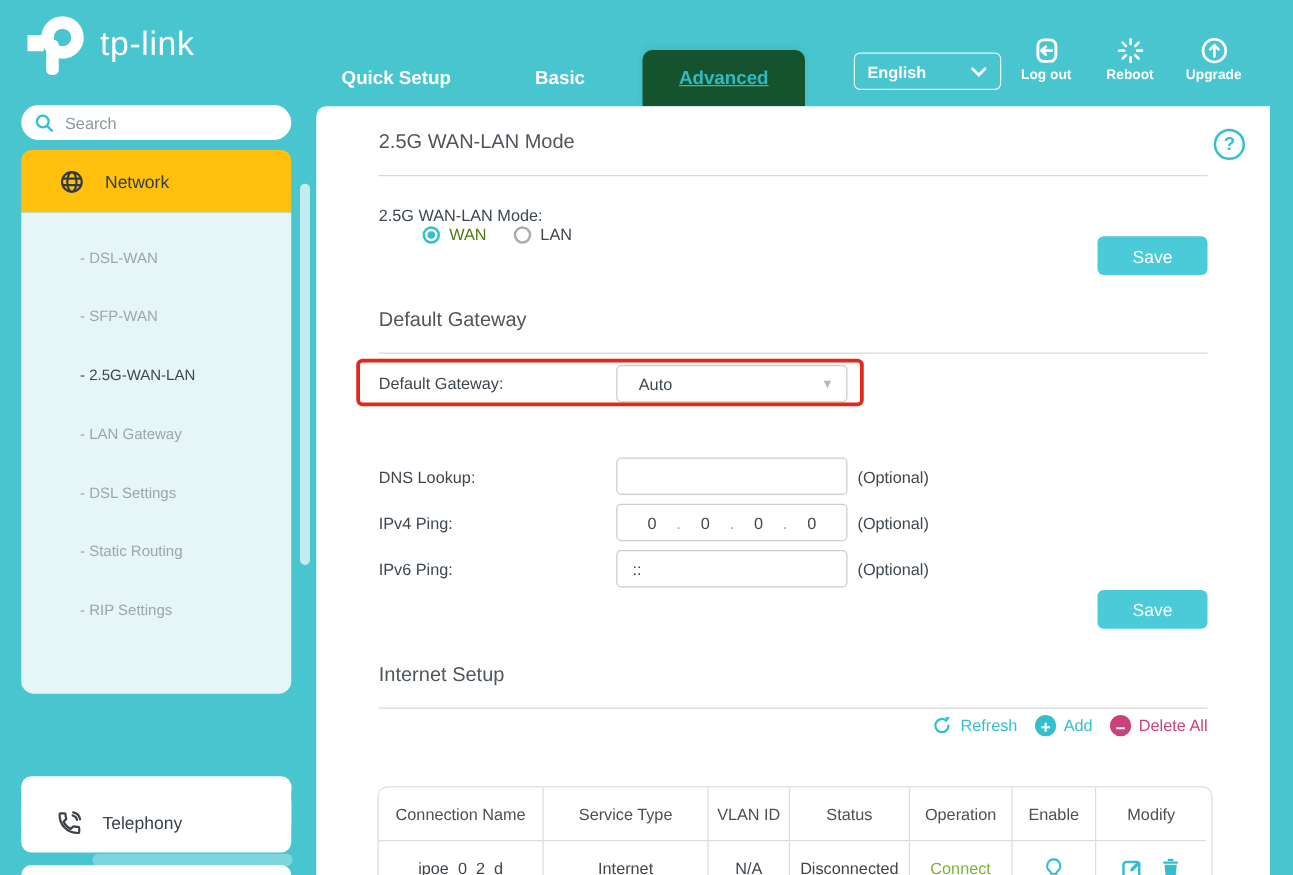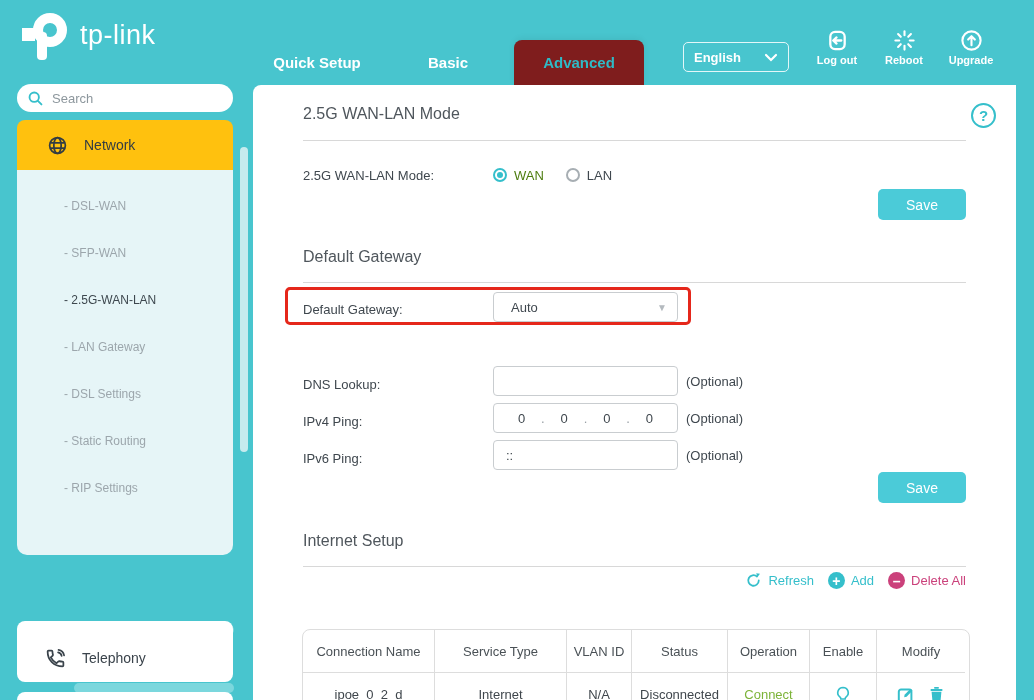--- a/index.html
+++ b/index.html
@@ -5,22 +5,22 @@
   * { margin:0; padding:0; box-sizing:border-box; }
   html,body { width:1034px; height:700px; overflow:hidden; }
   body { font-family:"Liberation Sans", sans-serif; background:#48C5CE; position:relative; }
   #app { position:absolute; inset:0; width:1034px; height:700px; background:#48C5CE; }
 
   
   .logo { position:absolute; left:14px; top:8px; display:flex; align-items:center; gap:6px; }
   .logo-text { color:#fff; font-size:27px; font-weight:400; letter-spacing:.5px; }
   .nav-tab { position:absolute; top:40px; height:45px; width:130px; display:flex; align-items:center; justify-content:center;
              color:#fff; font-size:15px; font-weight:700; cursor:pointer; }
-  .nav-tab.active { background:#7f1d1d; border-radius:8px 8px 0 0; color:#2FBAC6; box-shadow:0 -2px 6px rgba(0,0,0,.06); }
-  .lang { position:absolute; left:683px; top:42px; width:106px; height:30px; border:1px solid rgba(255,255,255,.85);
+  .nav-tab.active { background:#14532d; border-radius:8px 8px 0 0; color:#2FBAC6; box-shadow:0 -2px 6px rgba(0,0,0,.06);text-decoration:underline; }
+  .lang { position:absolute; left:683px; top:42px; width:118px; height:30px; border:1px solid rgba(255,255,255,.85);
           border-radius:5px; display:flex; align-items:center; padding:0 10px; color:#fff; font-size:13px; font-weight:700; cursor:pointer; }
   .lang .chev { margin-left:auto; }
   .hact { position:absolute; top:29px; width:54px; display:flex; flex-direction:column; align-items:center; gap:2px; color:#fff; cursor:pointer; }
   .hact .hlabel { font-size:11px; font-weight:700; white-space:nowrap; }
 
   
   .search { position:absolute; left:17px; top:84px; width:216px; height:28px; background:#fff; border-radius:14px;
             display:flex; align-items:center; padding:0 10px; gap:8px; }
   .search input { border:none; outline:none; width:160px; font-size:13px; color:#5A6268; background:transparent; font-family:"Liberation Sans",sans-serif; }
   .search input::placeholder { color:#8D979D; }
@@ -36,21 +36,21 @@
   .gap-band { position:absolute; left:74px; width:160px; height:10px; background:#7BD7DD; border-radius:5px; }
   .side-scroll { position:absolute; left:240px; top:147px; width:8px; height:305px; background:#C6EBEE; border-radius:4px; cursor:grab; }
   .partial-card { position:absolute; left:17px; top:692px; width:216px; height:8px; background:#fff; border-radius:8px 8px 0 0; }
 
   
   .content { position:absolute; left:253px; top:85px; width:763px; height:615px; background:#fff; border-radius:8px 0 0 0; }
   .sec-title { position:absolute; left:50px; font-size:16px; color:#4F565C; }
   .divider { position:absolute; left:50px; width:663px; height:1px; background:#D8D8D8; }
   .help { position:absolute; left:718px; top:18px; width:25px; height:25px; border:2px solid #35BFCB; border-radius:50%;
           color:#35BFCB; font-size:15px; font-weight:700; display:flex; align-items:center; justify-content:center; cursor:pointer; }
-  .frow { position:absolute; left:50px; display:flex; align-items:center; }
+  .frow { position:absolute; left:50px; display:flex; align-items:center;flex-direction:column; }
   .flabel { width:190px; font-size:13px; color:#3F474E; }
   .opts { display:flex; align-items:center; gap:22px; }
   .opt { display:flex; align-items:center; gap:7px; cursor:pointer; }
   .rb { width:14px; height:14px; border:2px solid #A7AEB3; border-radius:50%; position:relative; background:#fff; flex:none; }
   .rb.sel { border-color:#35BFCB; }
   .rb.sel::after { content:""; position:absolute; left:2px; top:2px; width:6px; height:6px; border-radius:50%; background:#35BFCB; }
   .rl { font-size:13px; color:#3F474E; }
   .rl.sel-t { color:#4d7c0f; }
   .save-btn { position:absolute; left:625px; width:88px; height:31px; background:#4BCBD8; color:#fff; font-size:14px;
               border:none; border-radius:5px; cursor:pointer; font-family:"Liberation Sans",sans-serif; }

